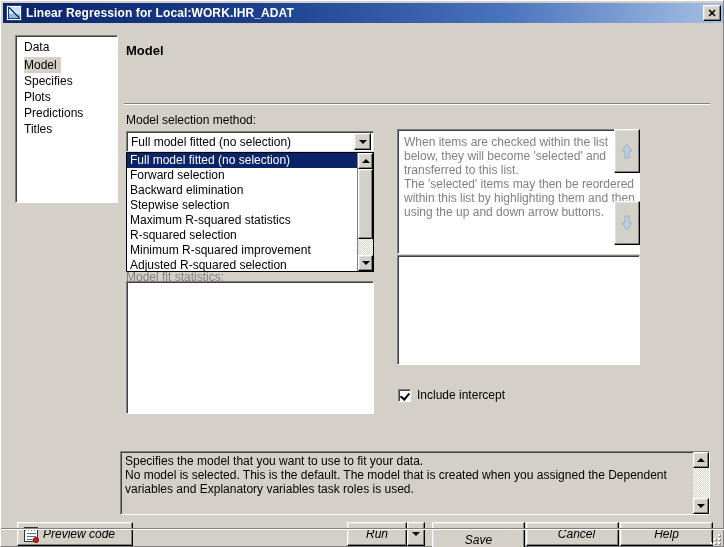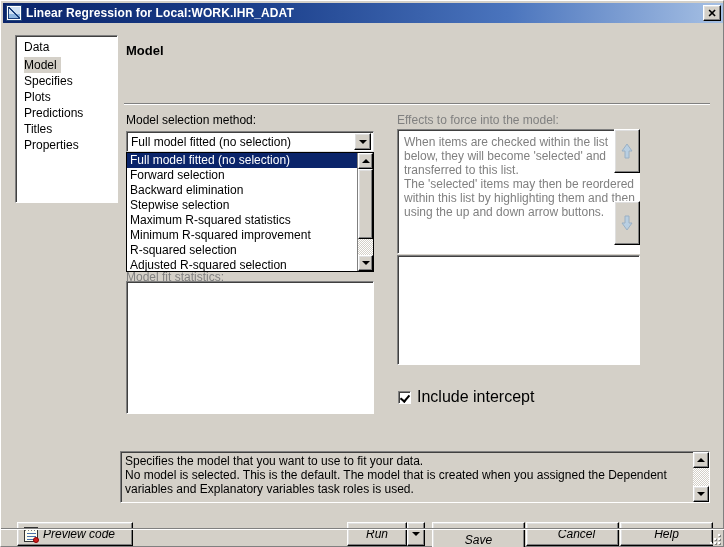--- a/index.html
+++ b/index.html
@@ -297,27 +297,27 @@
   }
   .checkbox::after {
     content: "";
     position: absolute;
     left: 3px; top: 1px;
     width: 4px; height: 7px;
     border: solid #000;
     border-width: 0 2px 2px 0;
     transform: rotate(40deg);
   }
-  .checklabel { font-size: 16px; color: #000; white-space: nowrap; }
+  .checklabel { font-size: 12px; color: #000; white-space: nowrap; }
 
   
   .descpane {
     position: absolute;
     left: 119px; top: 434px;
-    width: 590px; height: 52px;
+    width: 590px; height: 64px;
     background: #d4d0c8;
     border: 1px solid #808080;
     border-right-color: #fff; border-bottom-color: #fff;
     box-shadow: inset 1px 1px 0 #404040;
     display: flex;
   }
   .desc-text {
     flex: 1 1 auto;
     font-size: 12px;
     color: #000;
@@ -420,21 +420,20 @@
 
   <div class="client">
 
     <div class="sidebar">
       <div class="side-item">Data</div>
       <div class="side-item selected">Model</div>
       <div class="side-item">Specifies</div>
       <div class="side-item">Plots</div>
       <div class="side-item">Predictions</div>
       <div class="side-item">Titles</div>
-      <div class="side-item">Properties</div>
     </div>
 
     <div class="panel">
 
       <div class="panel-title">Model</div>
       <div class="hr"></div>
 
       <div class="fieldlabel" style="left:4px; top:80px;">Model selection method:</div>
 
       <div class="combo">
@@ -446,40 +445,39 @@
 
       <div class="fieldlabel disabled" style="left:4px; top:237px;">Model fit statistics:</div>
 
       <div class="dropdown">
         <div class="dd-items">
           <div class="dd-item sel">Full model fitted (no selection)</div>
           <div class="dd-item">Forward selection</div>
           <div class="dd-item">Backward elimination</div>
           <div class="dd-item">Stepwise selection</div>
           <div class="dd-item">Maximum R-squared statistics</div>
+          <div class="dd-item">R-squared selection</div>
           <div class="dd-item">Minimum R-squared improvement</div>
-          <div class="dd-item">R-squared selection</div>
           <div class="dd-item">Adjusted R-squared selection</div>
         </div>
         <div class="dd-scroll">
           <div class="sb-btn">
               <span class="arrow-up-s"></span>
             </div>
           <div class="sb-track">
             <div class="sb-thumb"></div>
           </div>
           <div class="sb-btn">
               <span class="arrow-dn"></span>
             </div>
         </div>
       </div>
 
       <div class="listbox" style="left:4px; top:248px; width:248px; height:133px;"></div>
 
-      <div class="fieldlabel disabled" style="left:275px; top:80px;">Effects to force into the model:</div>
 
       <div class="listbox" style="left:275px; top:96px; width:243px; height:125px;">
         <div class="lb-help" style="left:0; top:0; width:243px;">When items are checked within the list below, they will become 'selected' and transferred to this list.
 The 'selected' items may then be reordered within this list by highlighting them and then using the up and down arrow buttons.</div>
       </div>
 
       <div class="tbtn" style="left:489px; top:0; margin-left:0; left:492px; top:96px;">
         <svg width="16" height="20" viewBox="0 0 16 20" aria-hidden="true">
           <path d="M8 3 L13 10 L10 10 L10 17 L6 17 L6 10 L3 10 Z" fill="#b9cfe2" stroke="#9ab0c4" stroke-width="1"></path>
         </svg>

